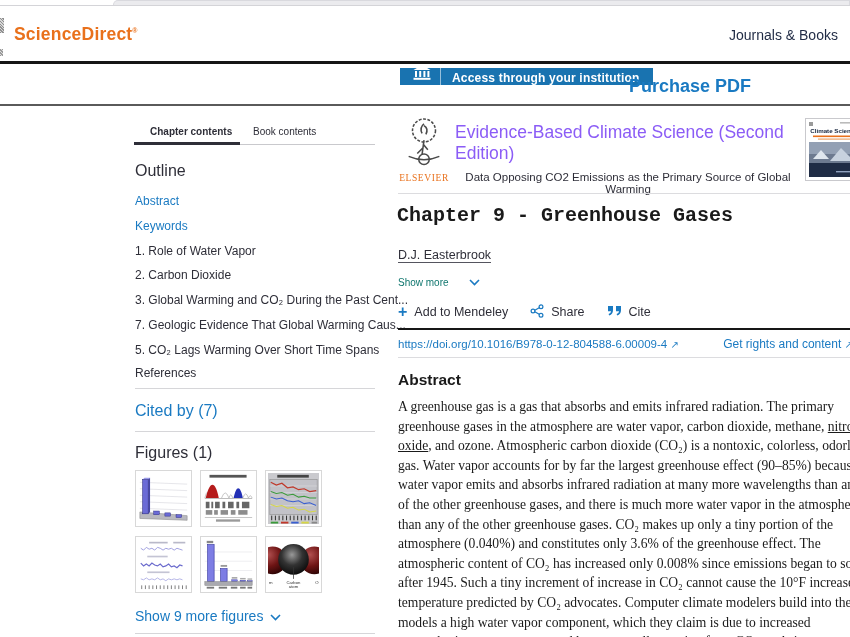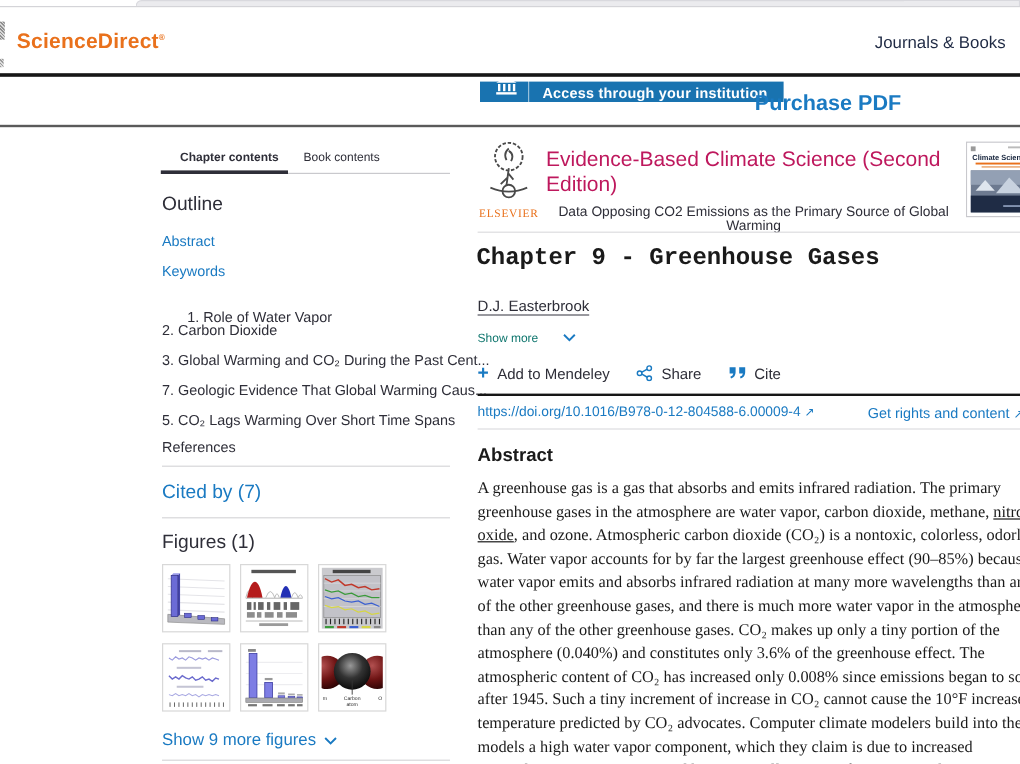--- a/index.html
+++ b/index.html
@@ -38,21 +38,21 @@
   .blue { color:#1a7ac2; }
   .side-div { width:240px; height:1px; background:#d6d6d9; }
   .thumb { width:57px; height:57px; border:1px solid #d8d8d8; background:#fff; padding:2px; cursor:pointer; }
   .thumb svg { width:100%; height:100%; display:block; }
   .show-more-fig { font-size:14px; color:#1a7ac2; cursor:pointer; display:flex; align-items:center; gap:7px; }
 
   
   .elsevier { left:399px; top:116px; width:50px; text-align:center; cursor:pointer; }
   .elsevier .pubname { font-family:"Liberation Serif", serif; font-size:9.5px; letter-spacing:.6px; color:#e9711c; margin-top:1px; }
   .book-info { left:455px; top:122px; width:346px; text-align:center; }
-  .book-title { font-size:17.5px; color:#be185d; text-align:left; cursor:pointer; }
+  .book-title { font-size:17.5px; color:#8b5cf6; text-align:left; cursor:pointer; }
   .book-sub { font-size:11.5px; color:#2e2e38; margin-top:7px; }
   .book-meta { font-size:11.5px; color:#2e2e38; margin-top:7px; }
   .cover { left:805px; top:118px; width:58px; height:63px; border:1px solid #c9c9cd; background:#fff; cursor:pointer; }
   .hr-light { height:1px; background:#dcdcdf; }
   .chapter-title { left:397px; top:204px; font-family:Liberation Mono, monospace; font-size:20px; font-weight:600; color:#1a1a1a; }
   .author { left:398px; top:248px; font-size:12.5px; color:#2e2e38; border-bottom:1px solid #55555f; cursor:pointer; }
   .show-more { left:398px; top:277px; font-size:10px; color:#0f766e; display:flex; align-items:center; gap:20px; cursor:pointer; }
   .actions { left:398px; top:303px; display:flex; align-items:center; gap:22px; }
   .action { display:flex; align-items:center; gap:7px; font-size:12.5px; color:#2e2e38; cursor:pointer; }
   .divider-black-mid { left:398px; top:328px; width:470px; height:2px; background:#161616; }
@@ -100,21 +100,21 @@
   <div class="abs divider-toolbar-bottom"></div>
 
   <div class="abs tab active" style="left:150px; top:126px;">Chapter contents</div>
   <div class="abs tab" style="left:253px; top:126px;">Book contents</div>
   <div class="abs tab-underline-gray"></div>
   <div class="abs tab-underline-dark"></div>
 
   <div class="abs side-h" style="left:135px; top:162px;">Outline</div>
   <div class="abs side-link blue" style="left:135px; top:194px;">Abstract</div>
   <div class="abs side-link blue" style="left:135px; top:219px;">Keywords</div>
-  <div class="abs side-link" style="left:135px; top:257px;margin-left:21px;">1. Role of Water Vapor</div>
+  <div class="abs side-link" style="left:135px; top:244px;">1. Role of Water Vapor</div>
   <div class="abs side-link" style="left:135px; top:268px;">2. Carbon Dioxide</div>
   <div class="abs side-link" style="left:135px; top:293px;">3. Global Warming and CO₂ During the Past Cent...</div>
   <div class="abs side-link" style="left:135px; top:318px;">7. Geologic Evidence That Global Warming Caus...</div>
   <div class="abs side-link" style="left:135px; top:343px;">5. CO₂ Lags Warming Over Short Time Spans</div>
   <div class="abs side-link" style="left:135px; top:366px;">References</div>
 
   <div class="abs side-div" style="left:135px; top:388px;"></div>
   <div class="abs side-h blue" style="left:135px; top:402px;">Cited by (7)</div>
   <div class="abs side-div" style="left:135px; top:431px;"></div>
   <div class="abs side-h" style="left:135px; top:444px;">Figures (1)</div>

